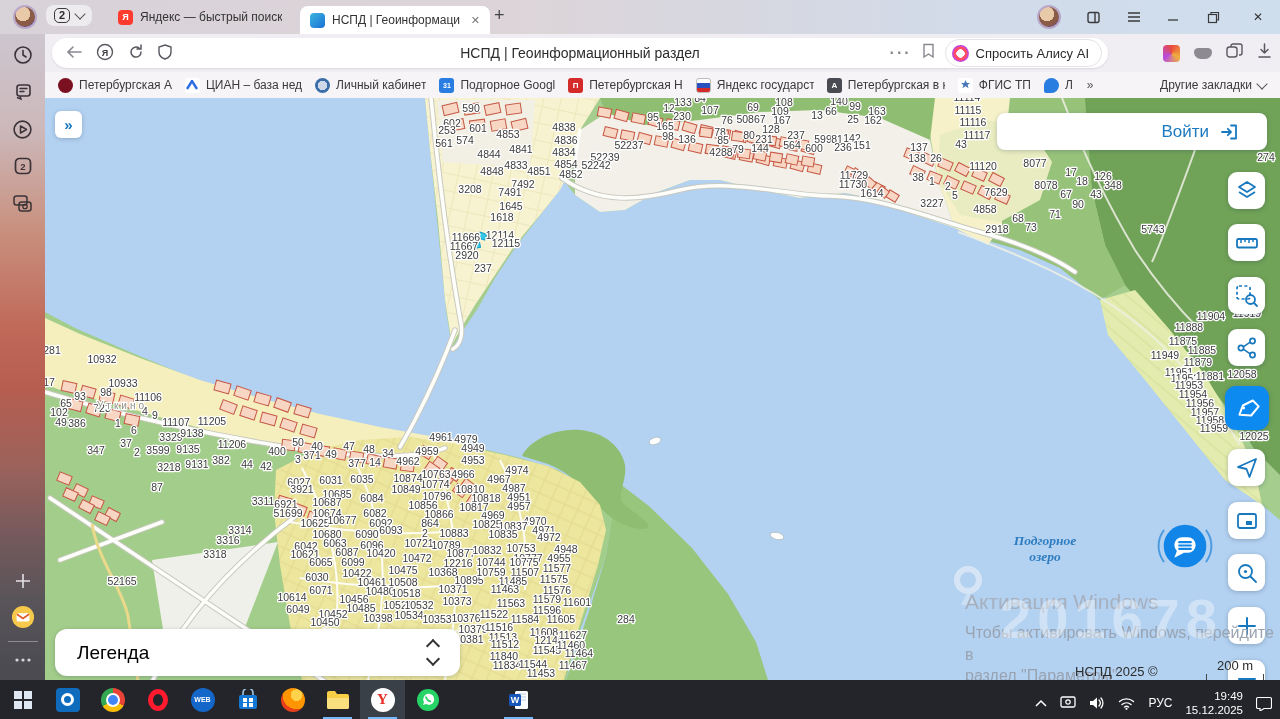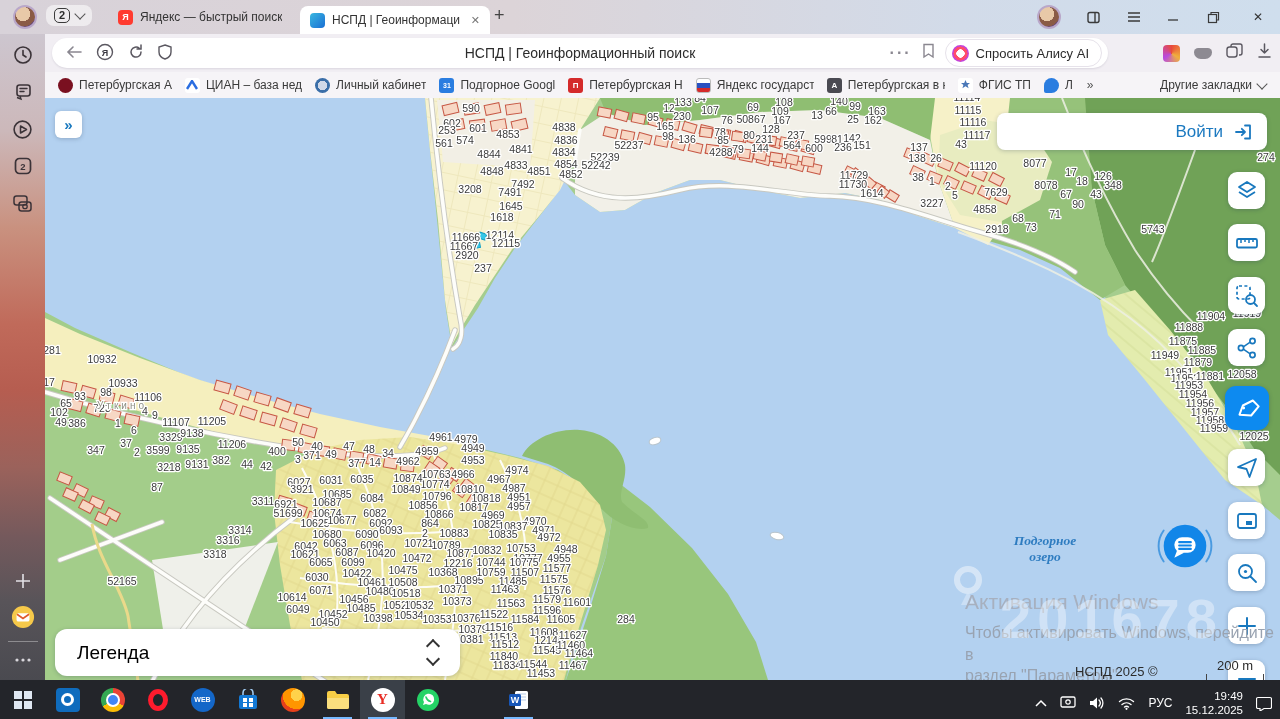--- a/index.html
+++ b/index.html
@@ -61,21 +61,21 @@
     display:flex;flex-direction:column;align-items:center}
   .sb-ic{width:24px;height:24px;display:flex;align-items:center;justify-content:center}
 
   
   .map-area{position:absolute;left:45px;top:98px;width:1235px;height:582px;overflow:hidden}
   .map-area svg.base{position:absolute;left:0;top:0}
   .panel{position:absolute;background:#fff;border-radius:8px;box-shadow:0 1px 4px rgba(30,50,80,.25)}
   .expand-btn{left:10px;top:13px;width:27px;height:27px;display:flex;align-items:center;
     justify-content:center;color:#1878be;font-weight:bold;font-size:15px;border-radius:6px}
   .login-panel{left:952px;top:15px;width:270px;height:37px;display:flex;align-items:center;
-    justify-content:flex-end;gap:10px;padding-right:14px;box-sizing:border-box}
+    justify-content:flex-end;gap:10px;padding-right:28px;box-sizing:border-box}
   .login-label{color:#1b79c0;font-size:17px}
   .mapbtn{position:absolute;left:1183px;width:37px;height:37px;border-radius:9px;background:#fff;
     box-shadow:0 1px 4px rgba(30,50,80,.28);display:flex;align-items:center;justify-content:center}
   .mapbtn.blue{width:44px;height:44px;left:1180px;background:#0d8af0;border-radius:11px}
   .chat-fab{position:absolute;left:1109px;top:417px;width:62px;height:62px}
   .legend-panel{left:10px;top:531px;width:405px;height:47px;border-radius:12px;display:flex;
     align-items:center;justify-content:space-between;padding:0 22px;box-sizing:border-box}
   .legend-label{font-size:19px;color:#000000}
   .chevcol{display:flex;flex-direction:column;gap:3px;align-items:center}
   .chev{width:8px;height:8px;border-left:2px solid #333;border-top:2px solid #333}
@@ -179,21 +179,21 @@
     <span class="nav-ic">
       <svg width="16" height="16" viewBox="0 0 16 16">
           <path d="M13 8a5 5 0 1 1-1.7-3.7M13 1v4h-4" fill="none" stroke="#5a5760" stroke-width="1.5" stroke-linecap="round"></path>
         </svg>
     </span>
     <span class="nav-ic">
       <svg width="14" height="16" viewBox="0 0 14 16">
           <path d="M7 1 13 3v5c0 4-3 6-6 7-3-1-6-3-6-7V3z" fill="none" stroke="#5a5760" stroke-width="1.4"></path>
         </svg>
     </span>
-    <span class="omni-title">НСПД | Геоинформационный поиск</span>
+    <span class="omni-title">НСПД | Геоинформационный раздел</span>
     <span class="omni-right">
       <span style="color:#8a8790;letter-spacing:2px;font-weight:bold">···</span>
       <span>
         <svg width="13" height="16" viewBox="0 0 13 16">
             <path d="M2 1.5h9V14l-4.5-3L2 14z" fill="none" stroke="#8a8790" stroke-width="1.4"></path>
           </svg>
       </span>
       <span class="alice">
         <span class="alice-ic"></span>
         <span>Спросить Алису AI</span>

